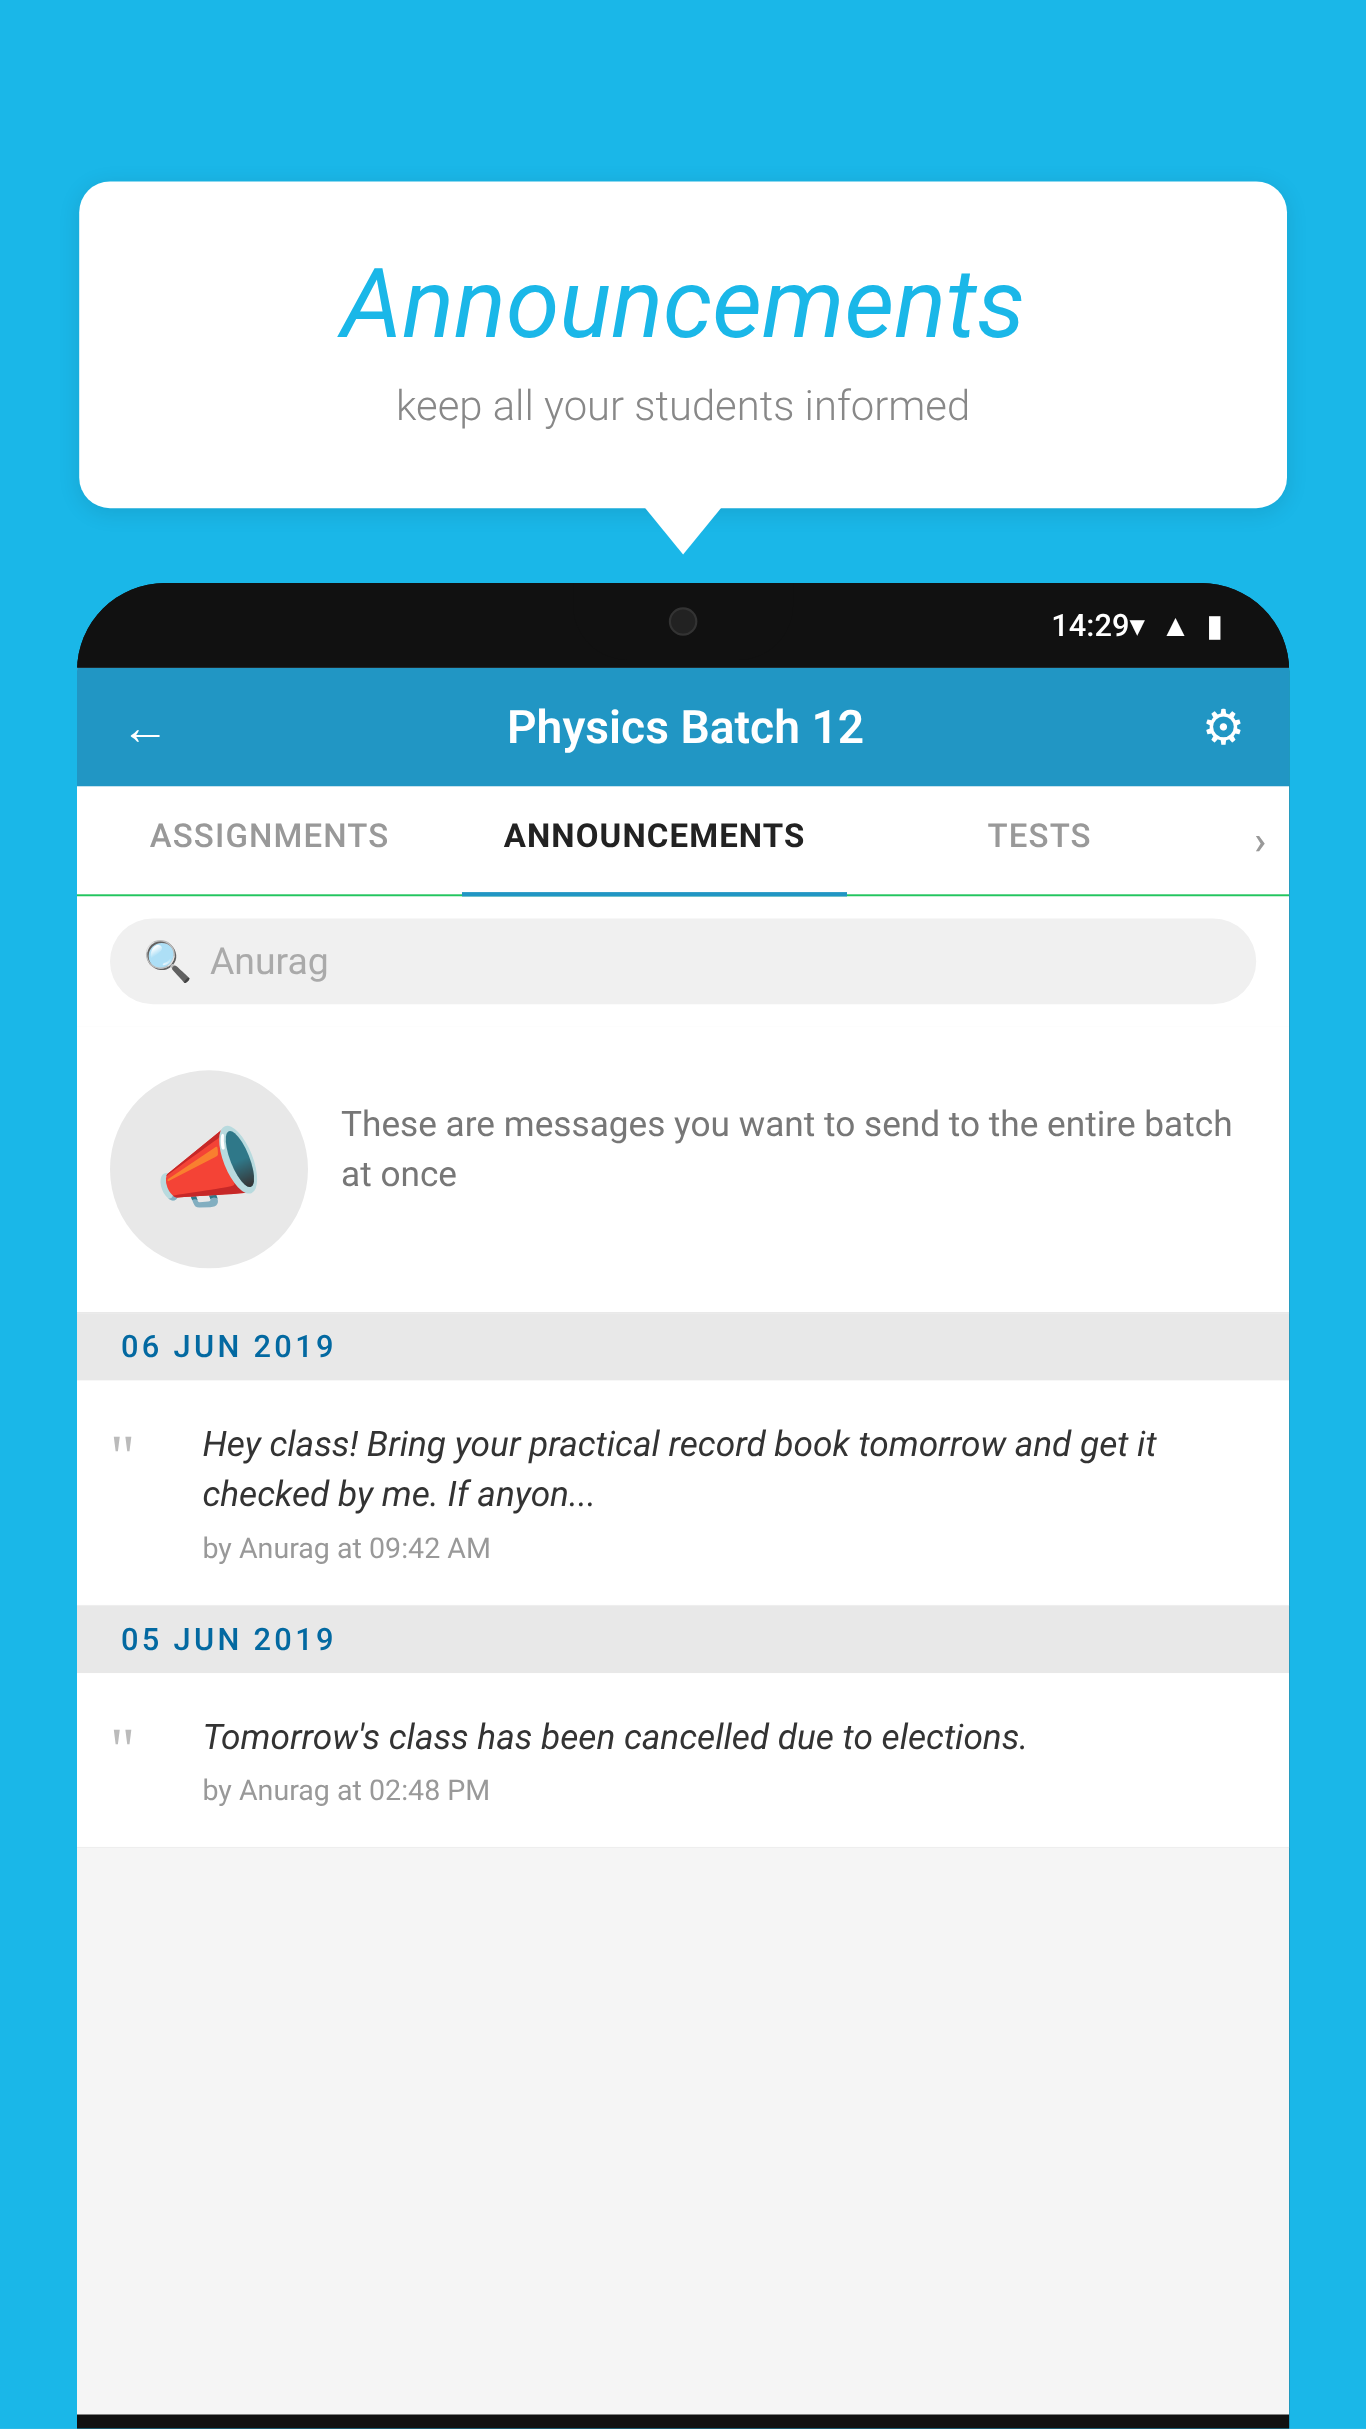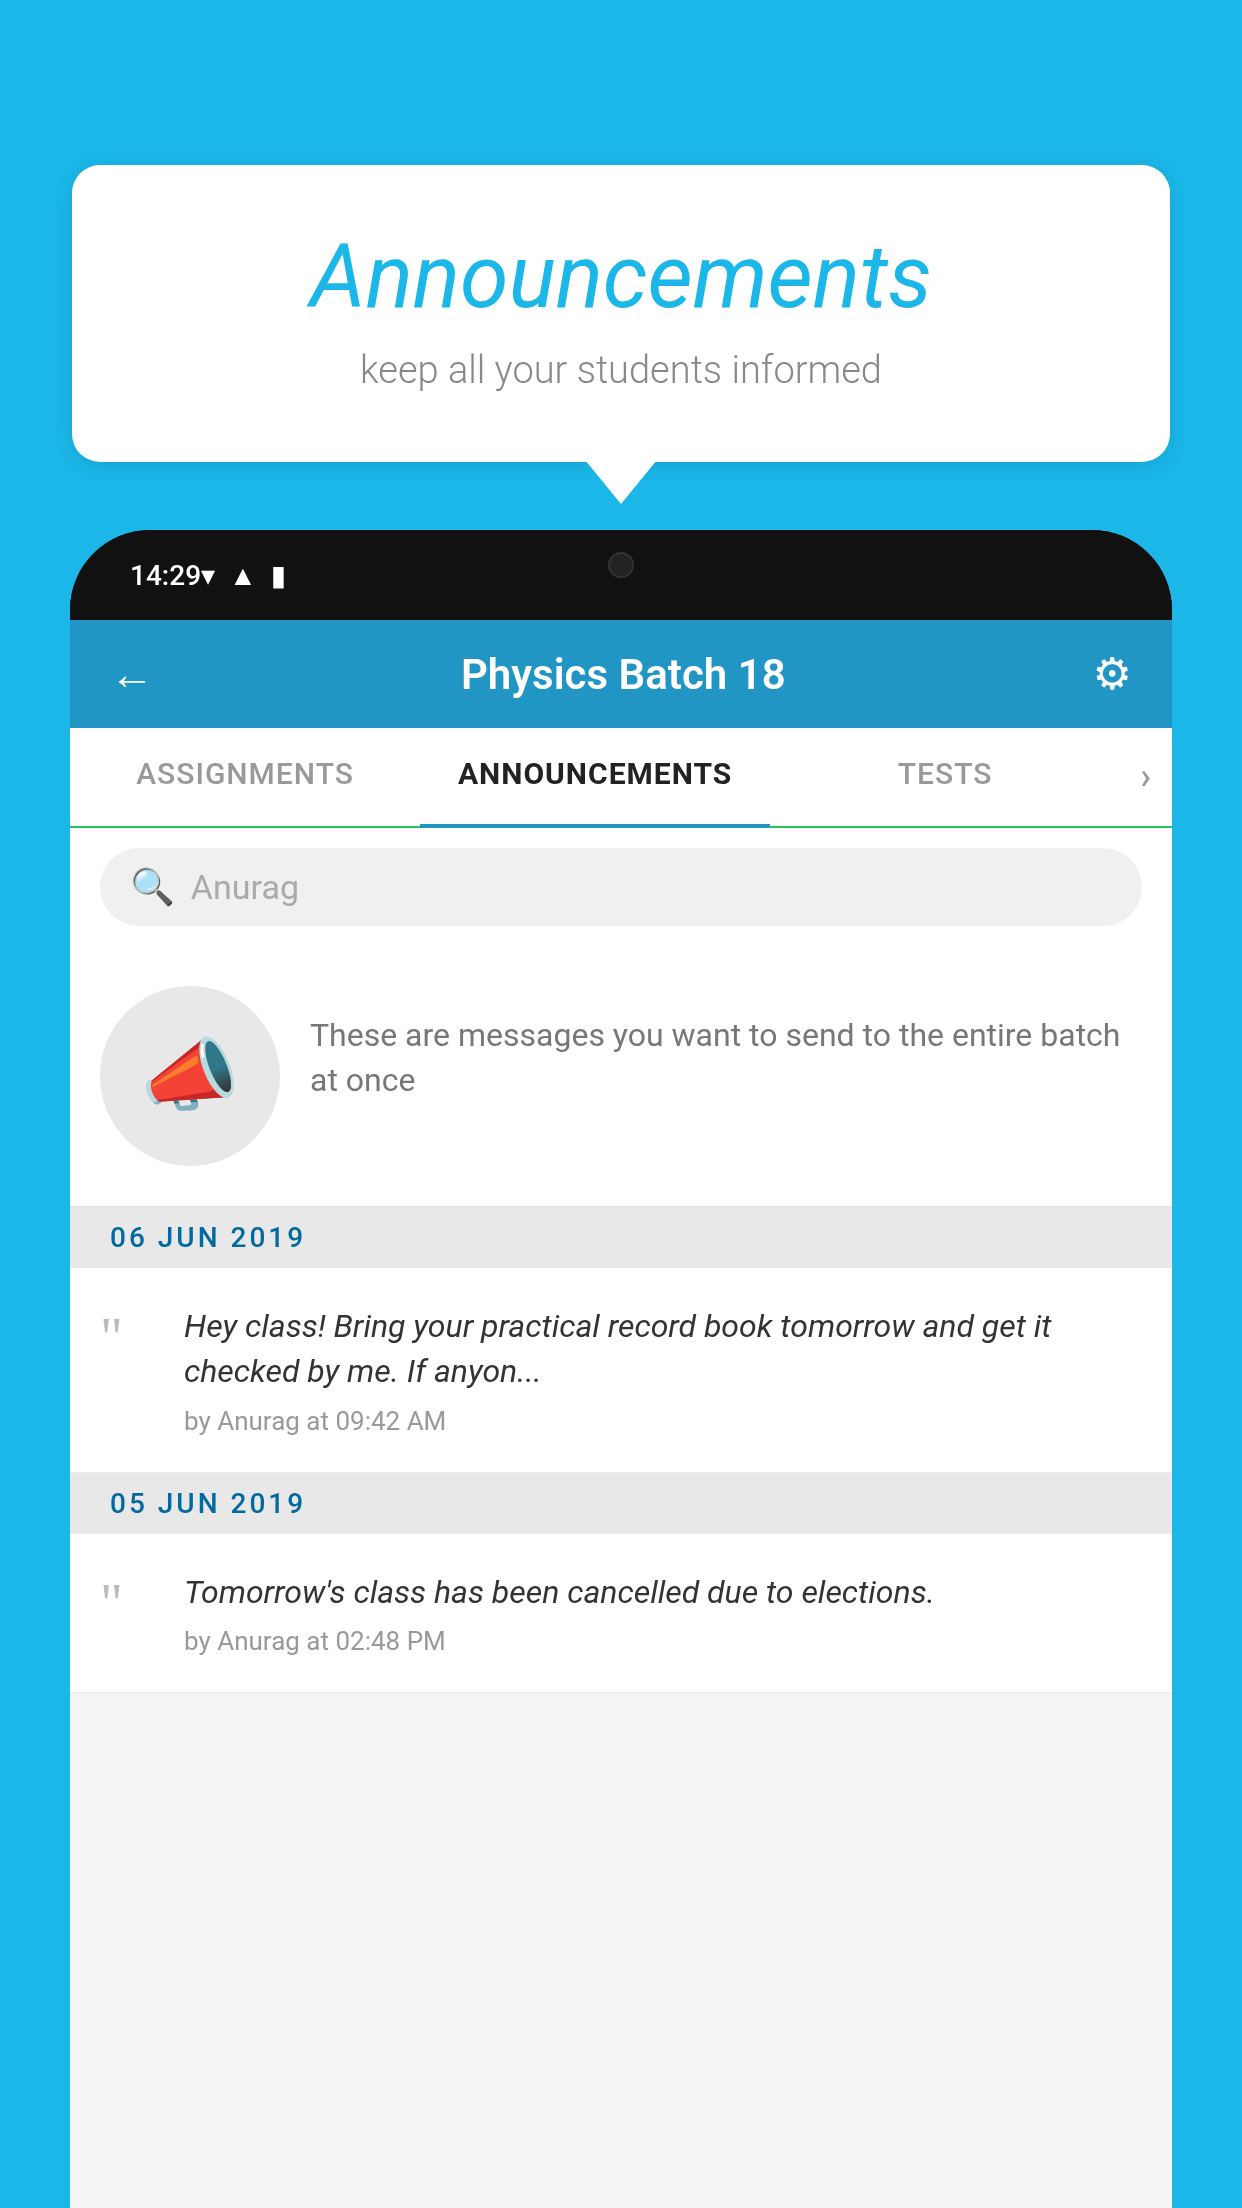--- a/index.html
+++ b/index.html
@@ -61,24 +61,24 @@
       right: 70px;
       bottom: 0;
       background: #111;
       border-radius: 80px 80px 0 0;
       overflow: hidden;
     }
 
     
     .phone-top-bar {
       background: #111;
-      height: 90px;
-      display: flex;
-      align-items: center;
-      justify-content: flex-start;
+      height: 77px;
+      display: flex;
+      align-items: center;
+      justify-content: flex-end;
       padding: 0 60px;
       position: relative;
       z-index: 10;
     }
 
     .status-time {
       color: white;
       font-size: 28px;
       font-weight: 500;
     }
@@ -340,21 +340,21 @@
       <span class="signal-icon">▲</span>
       <span class="battery-icon">▮</span>
     </div>
   </div>
 
   <div class="app-screen">
 
     <div class="app-header">
       <span class="back-arrow">←</span>
       <div class="header-title-group">
-        <div class="header-title">Physics Batch 18</div>
+        <div class="header-title">Physics Batch 12</div>
       </div>
       <span class="gear-icon">⚙</span>
     </div>
 
     <div class="tab-bar">
       <div class="tab">ASSIGNMENTS</div>
       <div class="tab active">ANNOUNCEMENTS</div>
       <div class="tab">TESTS</div>
       <div class="tab" style="flex:0;padding:28px 20px;font-size:36px;">›</div>
     </div>

